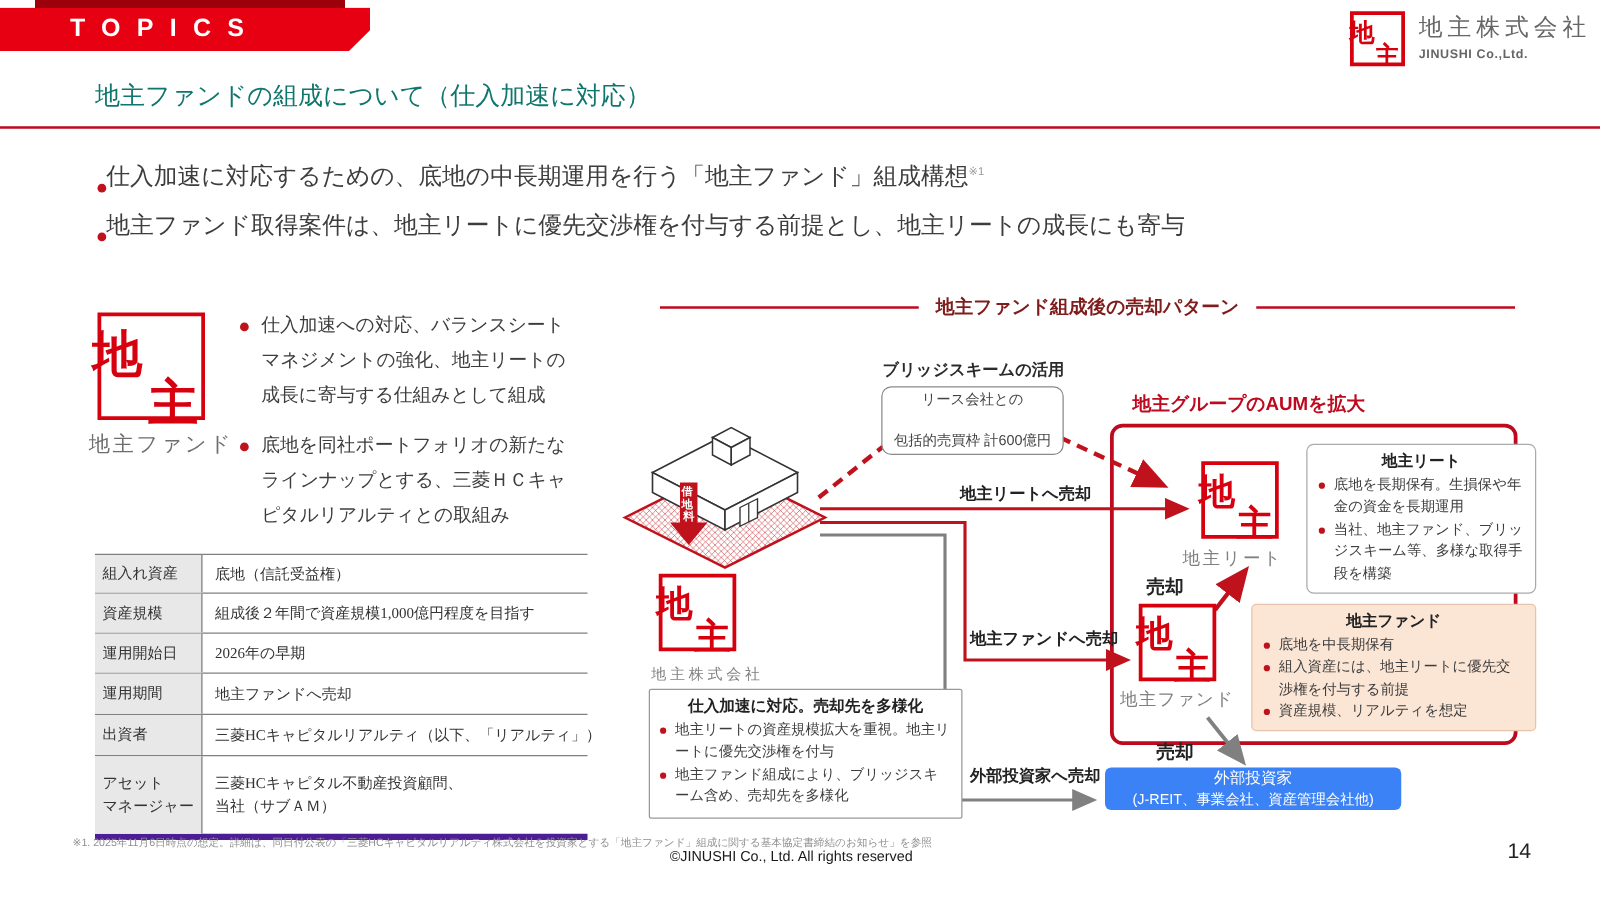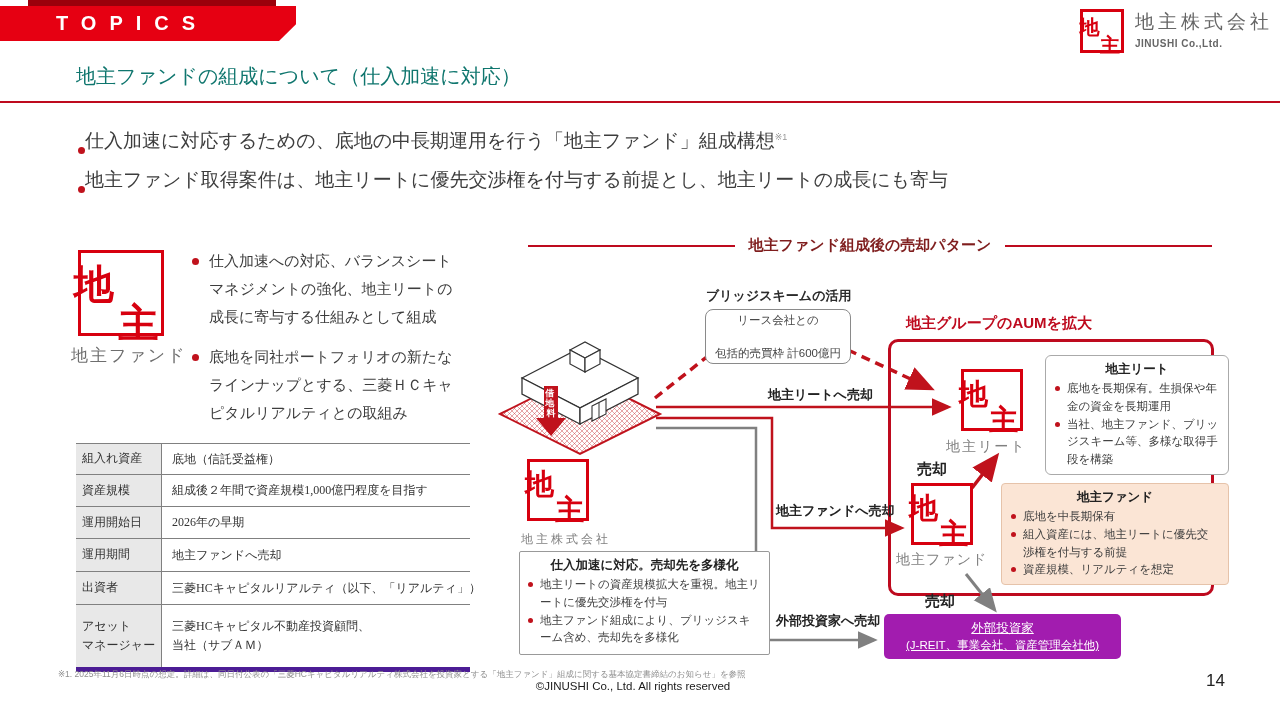--- a/index.html
+++ b/index.html
@@ -54,23 +54,23 @@
   .aum-label{left:906px;top:314px;font-size:15px;font-weight:bold;color:#BE0A1E;z-index:6;}
   .aum-rect{left:888px;top:339px;width:320px;height:251px;border:3px solid #BE0A1E;border-radius:10px;z-index:1;}
   .glabel{color:#808080;}
   .alabel{font-size:13px;font-weight:bold;color:#222;z-index:6;}
   .slabel{font-size:15px;font-weight:bold;color:#222;z-index:6;}
   .dbox{background:#fff;border:1px solid #aaa;border-radius:6px;padding:5px 9px;box-sizing:border-box;z-index:10;}
   .dbox-title{text-align:center;font-weight:bold;font-size:12.5px;color:#222;margin-bottom:2px;}
   .db{display:flex;gap:7px;font-size:11.5px;line-height:1.55;color:#3d3d3d;}
   .db-dot{flex:none;width:5px;height:5px;border-radius:50%;background:#C0121C;margin-top:6px;}
   .pink{background:#FBE5D5;border:1px solid #E6C3AA;border-radius:4px;}
-  .extbox{left:884px;top:614px;width:237px;height:45px;background:#a21caf;border-radius:5px;
+  .extbox{left:884px;top:614px;width:237px;height:34px;background:#3b82f6;border-radius:5px;
     color:#fff;display:flex;flex-direction:column;justify-content:center;align-items:center;
-    line-height:1.5;z-index:10;text-decoration:underline;}
+    line-height:1.5;z-index:10;}
   .ext1{font-size:12.5px;} .ext2{font-size:11.5px;}
   .stratbox{left:519px;top:551px;width:251px;min-height:104px;border:1px solid #999;background:#fff;
     border-radius:2px;padding:5px 8px;box-sizing:border-box;z-index:10;}
   
   .copyright{left:498px;top:680px;width:270px;text-align:center;font-size:11.5px;color:#1a1a1a;}
   .pagenum{left:1206px;top:671px;font-size:17px;color:#222;}
   svg{display:block;}
 </style>
 </head>
 <body>

